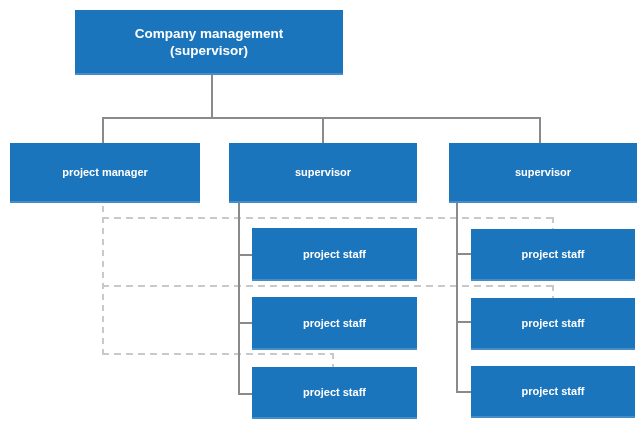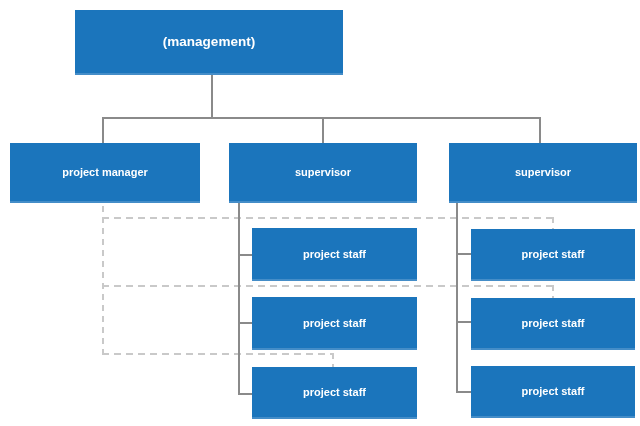--- a/index.html
+++ b/index.html
@@ -62,21 +62,22 @@
   <div class="hline" style="left:238px;top:254px;width:14px;"></div>
   <div class="hline" style="left:238px;top:322px;width:14px;"></div>
   <div class="hline" style="left:238px;top:393px;width:14px;"></div>
 
   <div class="vline" style="left:456px;top:203px;height:190px;"></div>
   <div class="hline" style="left:456px;top:253px;width:15px;"></div>
   <div class="hline" style="left:456px;top:321px;width:15px;"></div>
   <div class="hline" style="left:456px;top:391px;width:15px;"></div>
 
   <div class="node root" style="left:75px;top:10px;width:268px;height:65px;">
-    <span>(management)</span>
+    <span>Company management</span>
+    <span>(supervisor)</span>
   </div>
 
   <div class="node" style="left:10px;top:143px;width:190px;height:60px;">
     <span>project manager</span>
   </div>
 
   <div class="node" style="left:229px;top:143px;width:188px;height:60px;">
     <span>supervisor</span>
   </div>
 

